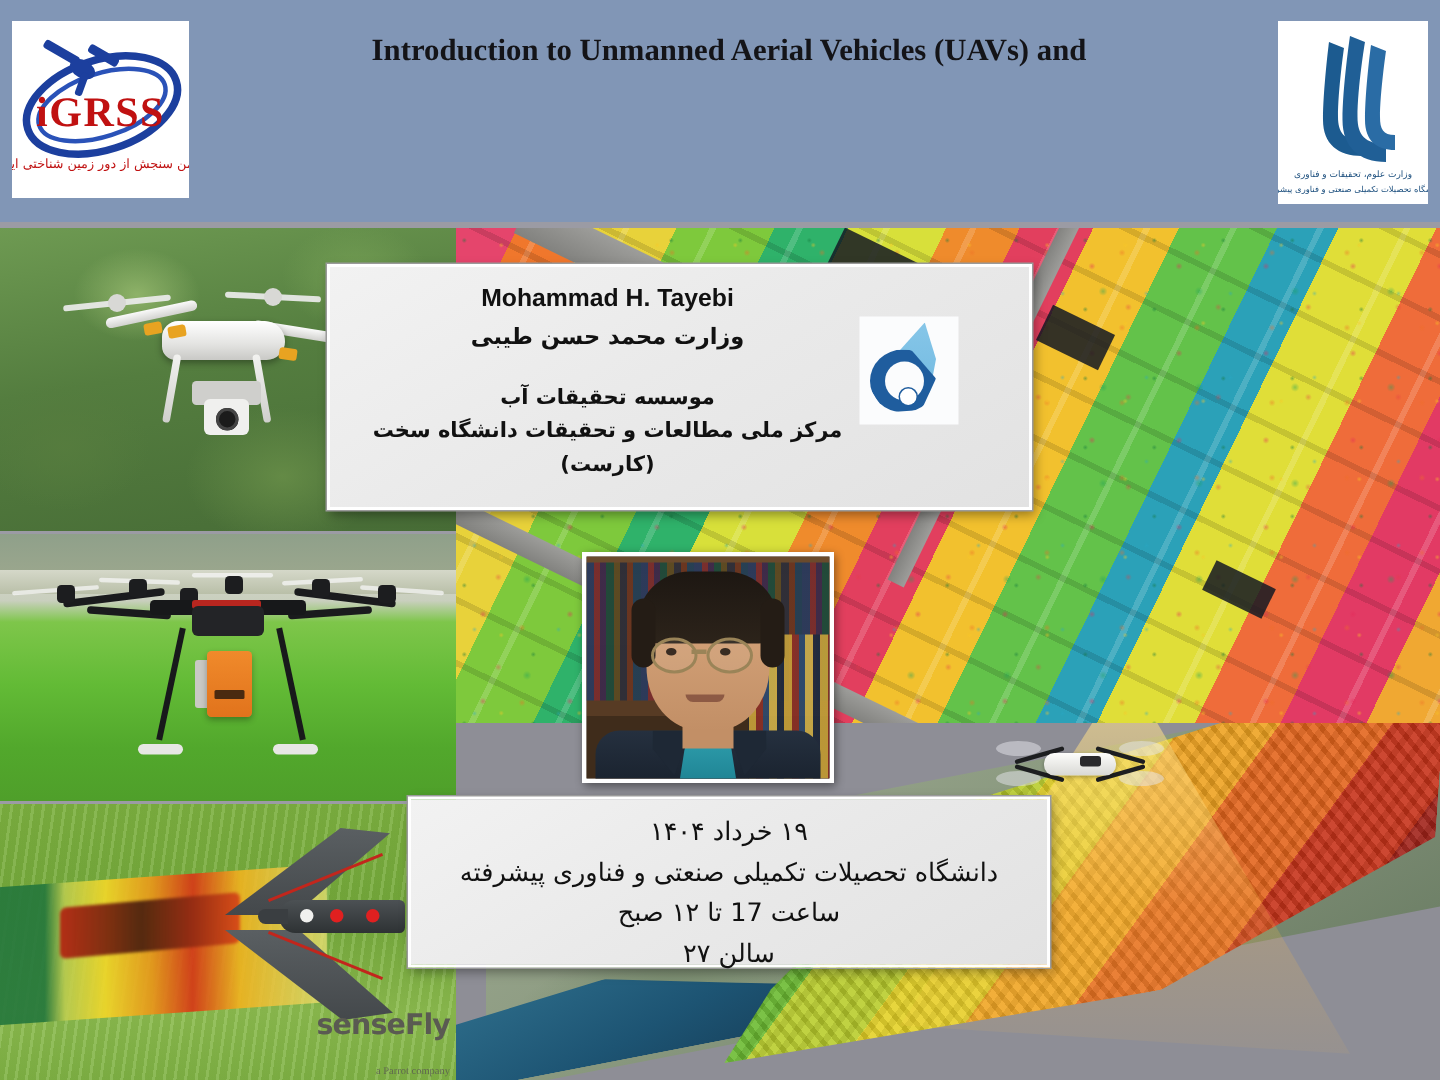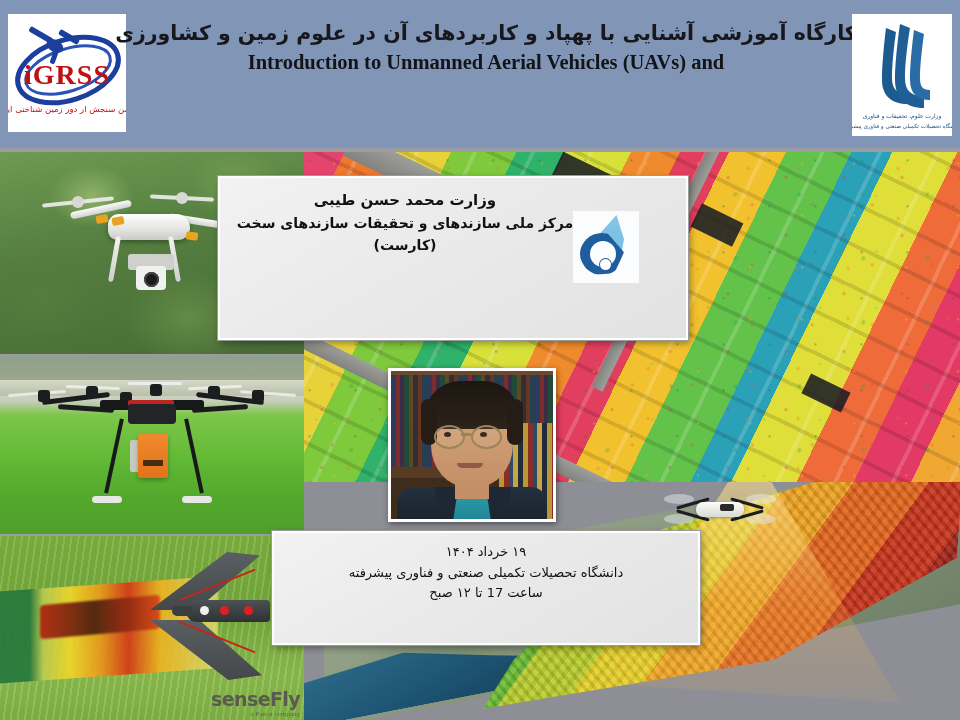--- a/index.html
+++ b/index.html
@@ -131,21 +131,21 @@
     background:linear-gradient(180deg,#4c5154,#2e3234);border-radius:12px 4px 4px 12px;}
   .eb-nose{position:absolute;left:172px;top:70px;width:20px;height:10px;background:#3a3e41;border-radius:8px 0 0 8px;}
   .eb-red{position:absolute;width:9px;height:9px;border-radius:50%;background:#e02020;}
   .eb-red.d1{left:220px;top:70px;} .eb-red.d2{left:244px;top:70px;}
   .eb-white{position:absolute;left:200px;top:70px;width:9px;height:9px;border-radius:50%;background:#f0f0ee;}
   .eb-line{position:absolute;height:2px;background:#c2261c;}
   .eb-line.n1{left:176px;top:48px;width:82px;transform:rotate(-22deg);}
   .eb-line.n2{left:176px;top:100px;width:82px;transform:rotate(22deg);}
   .eb-mark{position:absolute;right:4px;bottom:2px;text-align:right;color:#5a5a52;}
   .eb-mark .m1{font-family:"DejaVu Sans",sans-serif;font-size:19px;font-weight:600;letter-spacing:-.6px;line-height:1;}
-  .eb-mark .m2{font-family:"Liberation Serif",serif;font-size:7px;opacity:.85;margin-top:1px;}
+  .eb-mark .m2{font-family:"Liberation Serif",serif;font-size:7px;opacity:.85;margin-top:17px;}
 
   
   .tile-ndvi{left:304px;top:152px;width:656px;height:330px;background:#d8d04a;}
   .ndvi-layer{position:absolute;inset:0;}
   .ndvi-base{
     background:
       linear-gradient(116deg,
         #e5456c 0 5%, #f0772c 5% 11%, #e8d23a 11% 18%, #7ec93c 18% 26%,
         #2fb26a 26% 32%, #d8e03a 32% 40%, #ef8b2c 40% 46%, #e23f5e 46% 52%,
         #f2c12e 52% 59%, #63c24a 59% 67%, #2ba1b8 67% 72%, #e0de38 72% 80%,
@@ -244,21 +244,21 @@
   .wri-drop{position:absolute;left:17px;top:4px;width:34px;height:58px;
     background:linear-gradient(180deg,#86c6e8,#6fb8e0);
     clip-path:polygon(78% 0%,100% 42%,88% 80%,50% 100%,12% 78%,26% 34%);}
   .wri-cres{position:absolute;left:7px;top:22px;width:44px;height:42px;border-radius:50%;
     background:#1f5d9e;
     clip-path:polygon(0% 0%,62% 0%,100% 46%,78% 96%,22% 100%,0% 62%);}
   .wri-hole{position:absolute;left:17px;top:30px;width:26px;height:26px;border-radius:50%;background:#fbfcfd;}
   .wri-dot{position:absolute;left:27px;top:48px;width:11px;height:11px;border-radius:50%;background:#ffffff;box-shadow:0 0 0 1px #1f5d9e;}
 
   .dt-text{position:absolute;left:0;top:9px;width:424px;text-align:center;direction:rtl;
-    font-family:"DejaVu Sans",sans-serif;font-size:13px;color:#111;line-height:1.58;}
+    font-family:"DejaVu Sans",sans-serif;font-size:17px;color:#111;line-height:1.58;}
   .dt-text div{white-space:nowrap;}
 
   
   .portrait{position:absolute;left:388px;top:368px;width:162px;height:148px;
     background:#3a2a1c;border:3px solid #ffffff;box-shadow:1px 2px 6px rgba(0,0,0,.45);overflow:hidden;}
   .pt-shelf{position:absolute;inset:0;
     background:
       linear-gradient(180deg,#6a4a2c 0 6%, #4d3420 6% 8%, #5d3f26 8% 40%,
                      #4a3320 40% 42%, #573b24 42% 72%, #3f2c1b 72% 100%);}
   .pt-books{position:absolute;left:0;top:4px;width:162px;height:92px;
@@ -406,39 +406,40 @@
         <rect x="20" y="18" width="26" height="6" rx="2" fill="#1c3f9e" transform="rotate(30 33 21)"></rect>
         <rect x="50" y="20" width="22" height="6" rx="2" fill="#1c3f9e" transform="rotate(30 61 23)"></rect>
         <ellipse cx="47" cy="32" rx="9" ry="6" fill="#1c3f9e" transform="rotate(30 47 32)"></ellipse>
         <rect x="44" y="34" width="5" height="16" rx="2" fill="#1c3f9e" transform="rotate(20 46 42)"></rect>
         <text x="59" y="70" font-family="Liberation Serif, serif" font-size="28" font-weight="bold" fill="#c01111" text-anchor="middle" letter-spacing="1">iGRSS</text>
         <text x="59" y="98" font-family="DejaVu Sans, sans-serif" font-size="8.5" fill="#c01111" text-anchor="middle" direction="rtl">انجمن سنجش از دور زمین شناختی ایران</text>
       </svg>
     </div>
 
     <div class="title-wrap">
-      <div class="title-fa">کارگاه آموزشی آشنایی با پهپاد و کاربردهای آن در علوم زمین و کشاورزی</div>
       <div class="title-en">Introduction to Unmanned Aerial Vehicles (UAVs) and</div>
     </div>
 
     <div class="logo-box logo-right">
       <svg viewBox="0 0 100 122" width="100" height="122">
         <path d="M34 14 C34 14 30 46 30 66 C30 82 40 90 56 90 L56 80 C44 80 40 74 40 64 C40 46 44 18 44 18 Z" fill="#1c5b90"></path>
         <path d="M48 10 C48 10 43 44 43 66 C43 84 54 94 72 94 L72 82 C58 82 53 76 53 64 C53 44 58 14 58 14 Z" fill="#205f96"></path>
         <path d="M62 16 C62 16 58 46 58 66 C58 80 66 86 78 86 L78 76 C70 76 68 72 68 64 C68 48 72 20 72 20 Z" fill="#2a6ca5"></path>
         <text x="50" y="104" font-family="DejaVu Sans, sans-serif" font-size="6" fill="#1c4f7e" text-anchor="middle" direction="rtl">وزارت علوم، تحقیقات و فناوری</text>
         <text x="50" y="114" font-family="DejaVu Sans, sans-serif" font-size="5.6" fill="#1c4f7e" text-anchor="middle" direction="rtl">دانشگاه تحصیلات تکمیلی صنعتی و فناوری پیشرفته</text>
       </svg>
     </div>
   </div>
 
   <div class="panel panel-speaker">
     <div class="sp-text">
+      <div class="sp-name">Mohammad H. Tayebi</div>
       <div class="sp-name-fa">وزارت محمد حسن طیبی</div>
-      <div class="sp-org2">مرکز ملی سازندهای و تحقیقات سازندهای سخت (کارست)</div>
+      <div class="sp-org">موسسه تحقیقات آب</div>
+      <div class="sp-org2">مرکز ملی مطالعات و تحقیقات دانشگاه سخت (کارست)</div>
     </div>
     <div class="wri-logo">
       <div class="wri-drop"></div>
       <div class="wri-cres"></div>
       <div class="wri-hole"></div>
       <div class="wri-dot"></div>
     </div>
   </div>
 
   <div class="portrait">
@@ -460,16 +461,17 @@
     <div class="pt-glass gr"></div>
     <div class="pt-bridge"></div>
     <div class="pt-mouth"></div>
   </div>
 
   <div class="panel panel-date">
     <div class="dt-text">
       <div>۱۹ خرداد ۱۴۰۴</div>
       <div>دانشگاه تحصیلات تکمیلی صنعتی و فناوری پیشرفته</div>
       <div>ساعت 17 تا ۱۲ صبح</div>
+      <div>سالن ۲۷</div>
     </div>
   </div>
 
 </div>
 
 </body></html>

